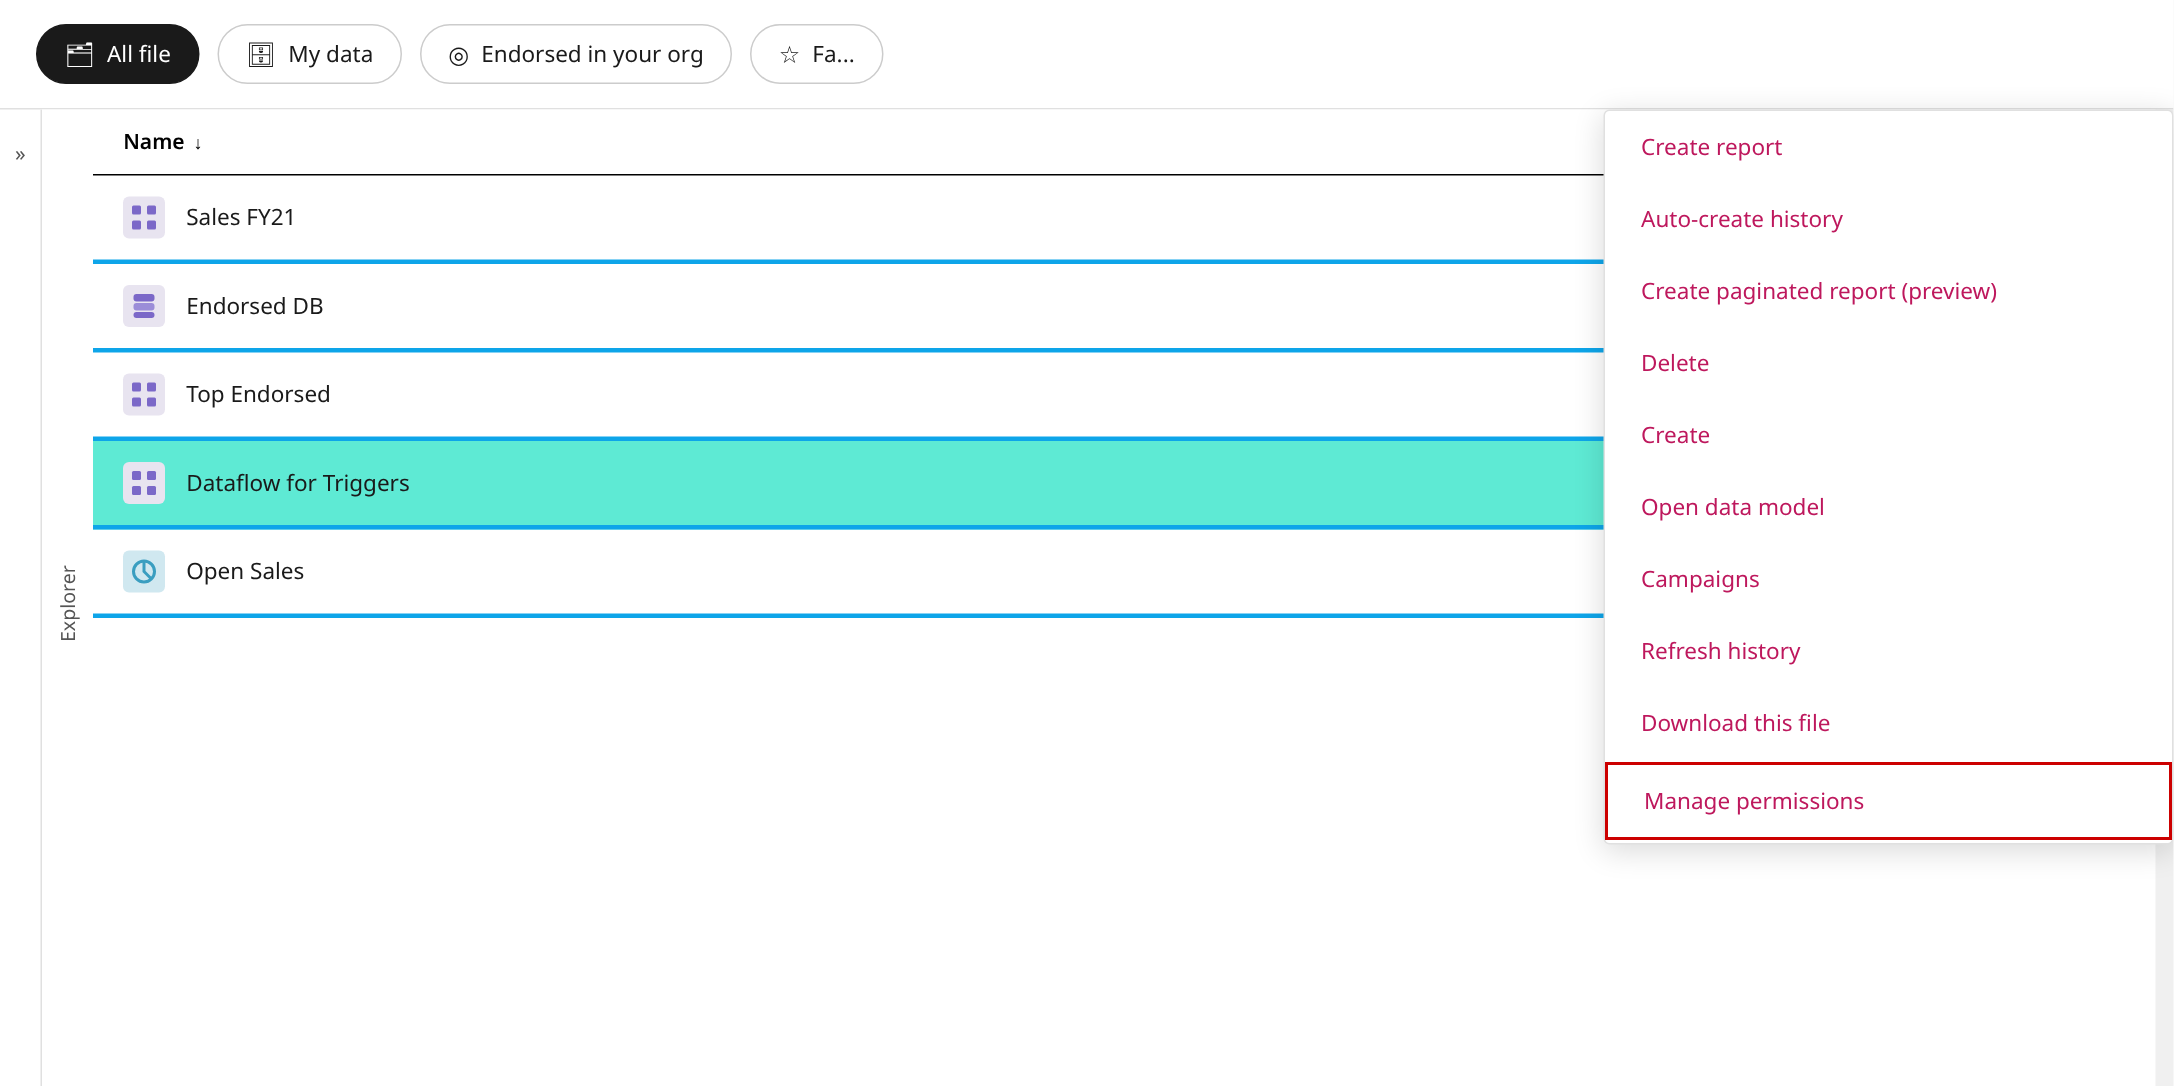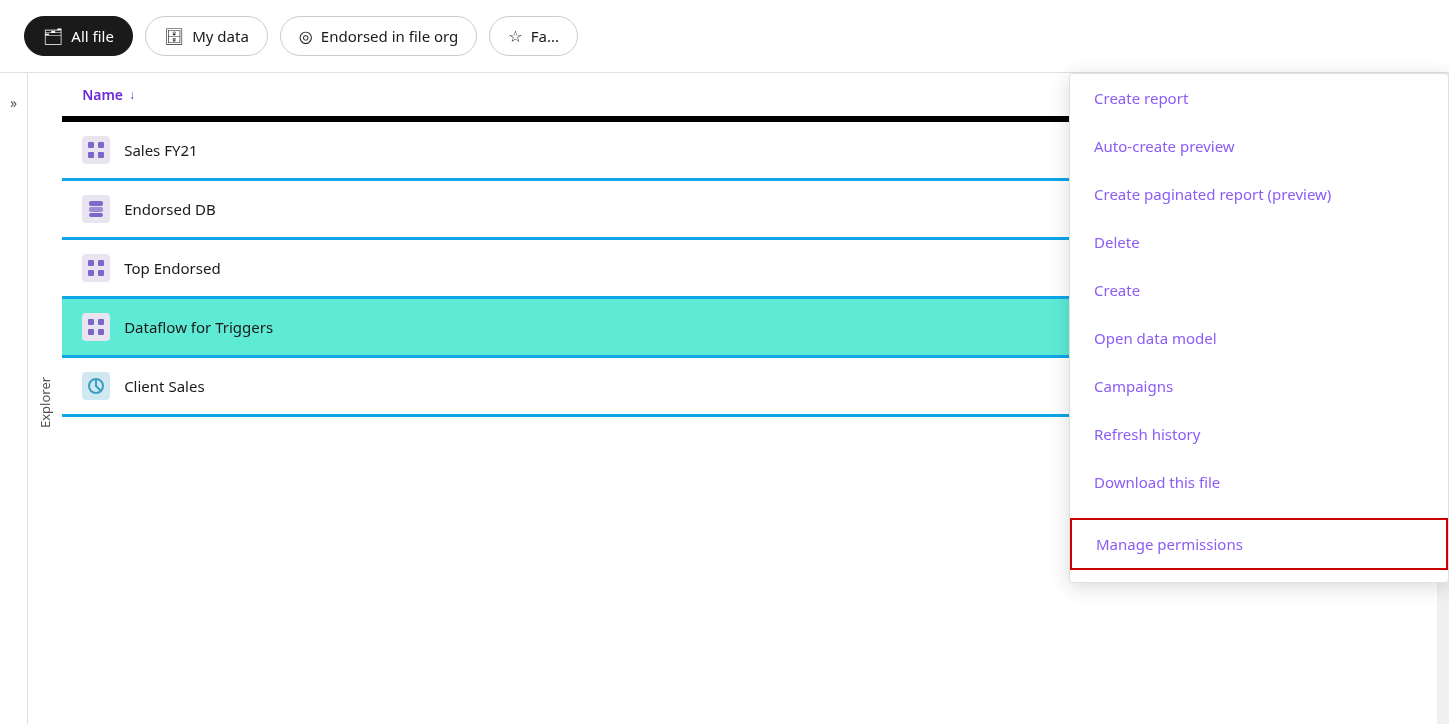--- a/index.html
+++ b/index.html
@@ -89,24 +89,24 @@
     .data-table {
       flex: 1;
       background: #fff;
       overflow: hidden;
     }
 
     .table-header {
       display: flex;
       align-items: center;
       padding: 12px 20px;
-      border-bottom: 6px solid #000000;
+      border-bottom: 1px solid #000000;
       font-weight: 600;
       font-size: 14px;
-      color: #6d28d9;
+      color: #000000;
     }
 
     .table-header .sort-icon {
       margin-left: 6px;
       font-size: 12px;
     }
 
     .table-row {
       display: flex;
       align-items: center;
@@ -169,29 +169,29 @@
       background: #fff;
       box-shadow: 0 4px 20px rgba(0,0,0,0.15);
       border: 1px solid #e0e0e0;
       z-index: 100;
       border-radius: 4px;
     }
 
     .context-menu-item {
       padding: 14px 24px;
       font-size: 15px;
-      color: #8b5cf6;
+      color: #be185d;
       cursor: pointer;
       border-bottom: none;
       display: block;
     }
 
     .context-menu-item.highlighted {
       border: 2px solid #cc0000;
-      margin: 12px 0;
+      margin: 2px 0;
     }
 
     
     .scrollbar-area {
       width: 12px;
       background: #f0f0f0;
       display: flex;
       flex-direction: column;
       align-items: center;
       padding: 4px 0;
@@ -281,21 +281,21 @@
     <button class="filter-btn active">
       <span class="btn-icon">🗂</span>
       <span>All file</span>
     </button>
     <button class="filter-btn">
       <span class="btn-icon">🗄</span>
       <span>My data</span>
     </button>
     <button class="filter-btn">
       <span class="btn-icon">◎</span>
-      <span>Endorsed in file org</span>
+      <span>Endorsed in your org</span>
     </button>
     <button class="filter-btn">
       <span class="btn-icon">☆</span>
       <span>Fa...</span>
     </button>
   </div>
 
   <div class="content-area">
 
     <div class="expand-icon">
@@ -369,27 +369,27 @@
         </div>
       </div>
 
       <div class="table-row">
         <div class="row-icon icon-daily">
           <svg width="18" height="18" viewBox="0 0 18 18" fill="none">
             <path d="M9 2 L9 9 L14 14" stroke="#3A9EC0" stroke-width="2" fill="none"></path>
             <circle cx="9" cy="9" r="7" stroke="#3A9EC0" stroke-width="2" fill="none"></circle>
           </svg>
         </div>
-        <span class="row-name">Client Sales</span>
+        <span class="row-name">Open Sales</span>
       </div>
     </div>
 
     <div class="context-menu">
       <div class="context-menu-item">Create report</div>
-      <div class="context-menu-item">Auto-create preview</div>
+      <div class="context-menu-item">Auto-create history</div>
       <div class="context-menu-item">Create paginated report (preview)</div>
       <div class="context-menu-item">Delete</div>
       <div class="context-menu-item">Create</div>
       <div class="context-menu-item">Open data model</div>
       <div class="context-menu-item">Campaigns</div>
       <div class="context-menu-item">Refresh history</div>
       <div class="context-menu-item">Download this file</div>
       <div class="context-menu-item highlighted">Manage permissions</div>
     </div>
 

